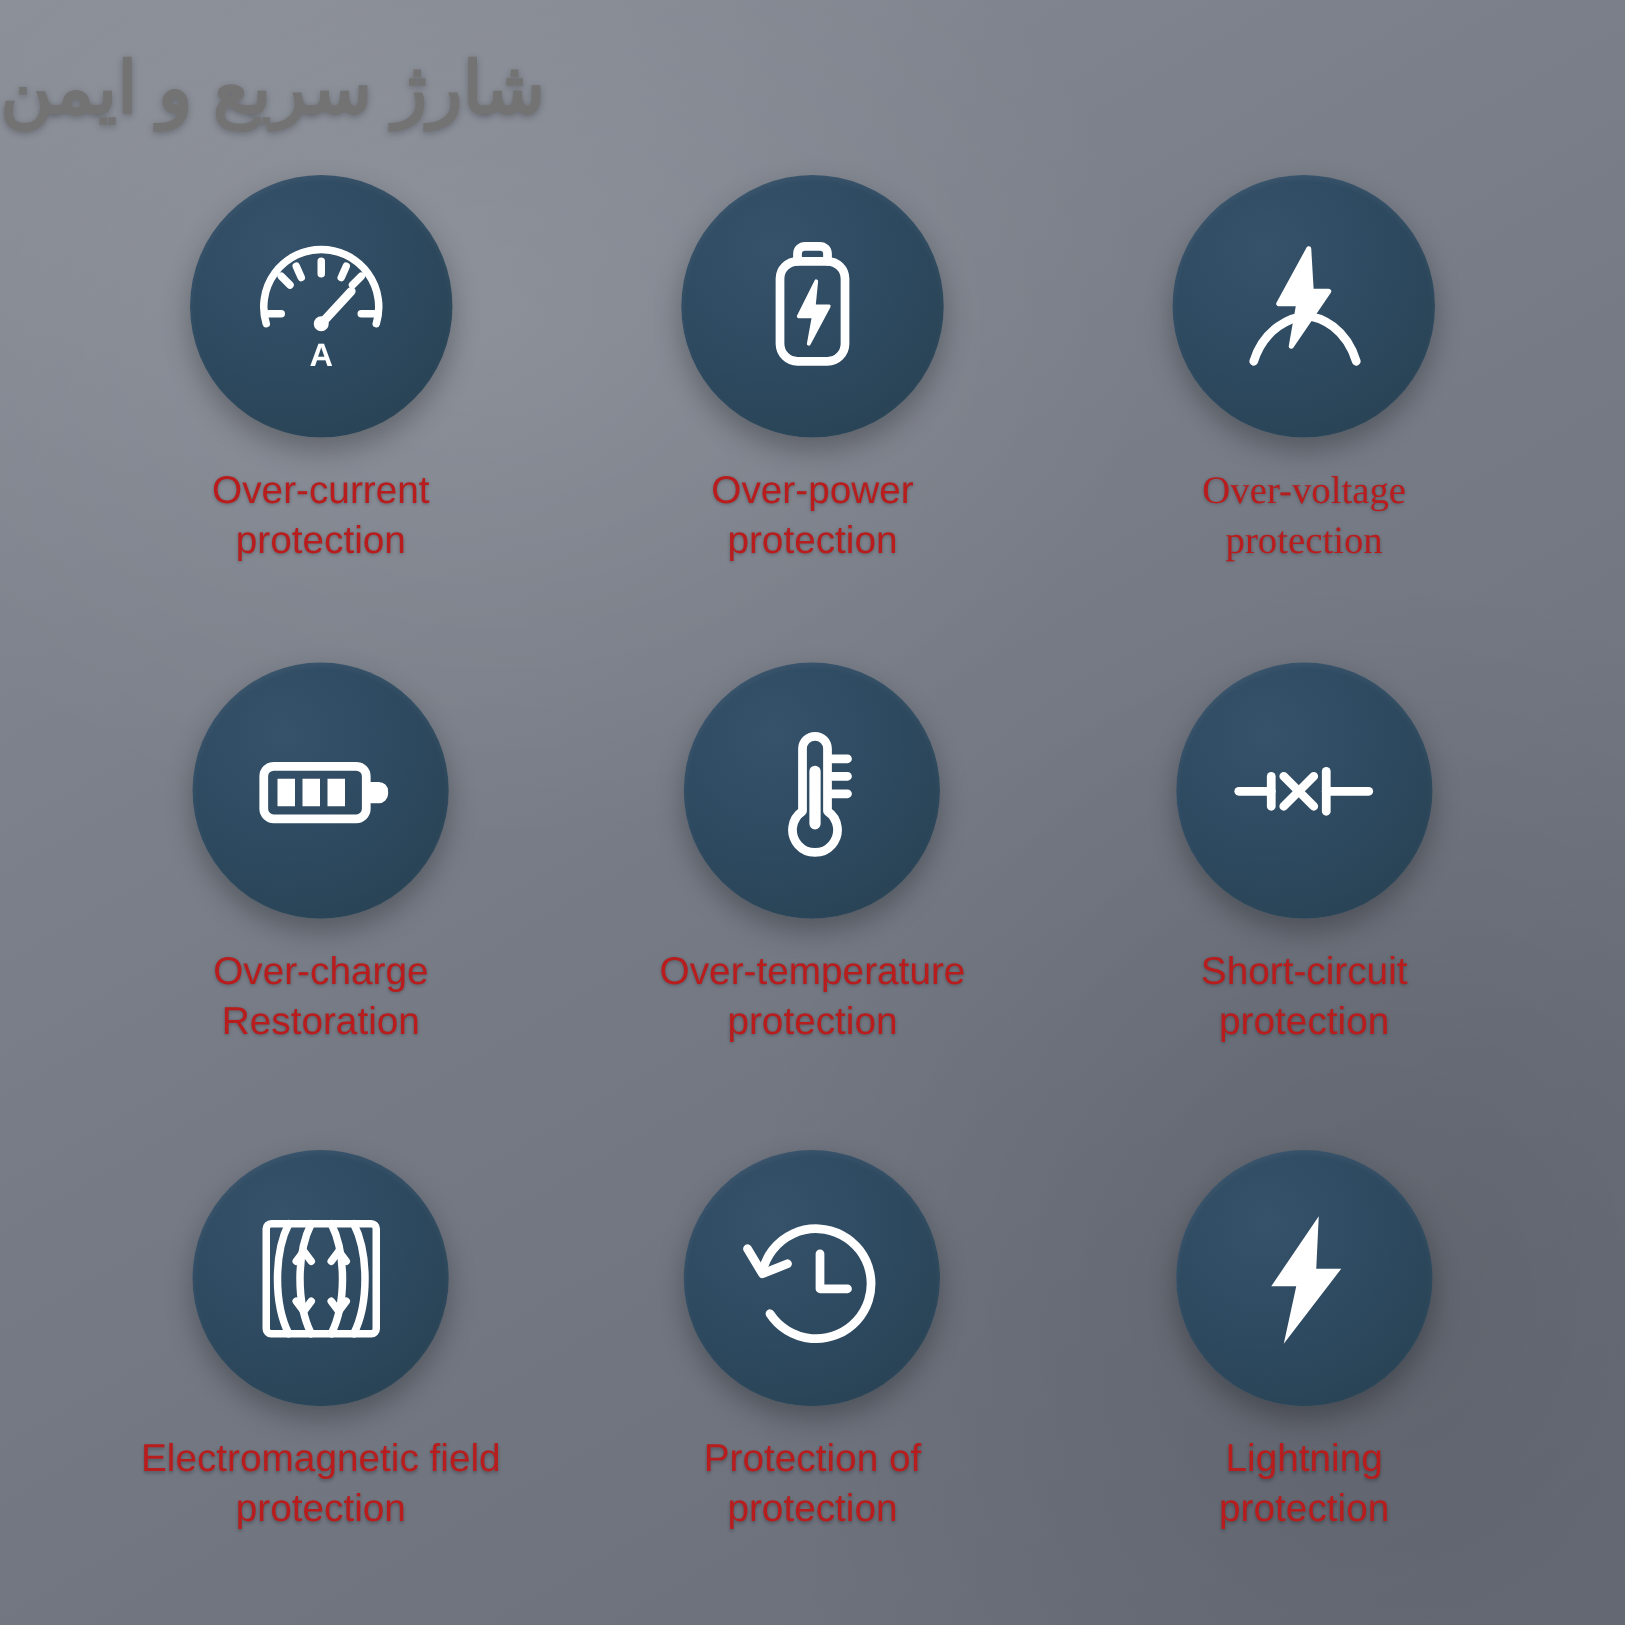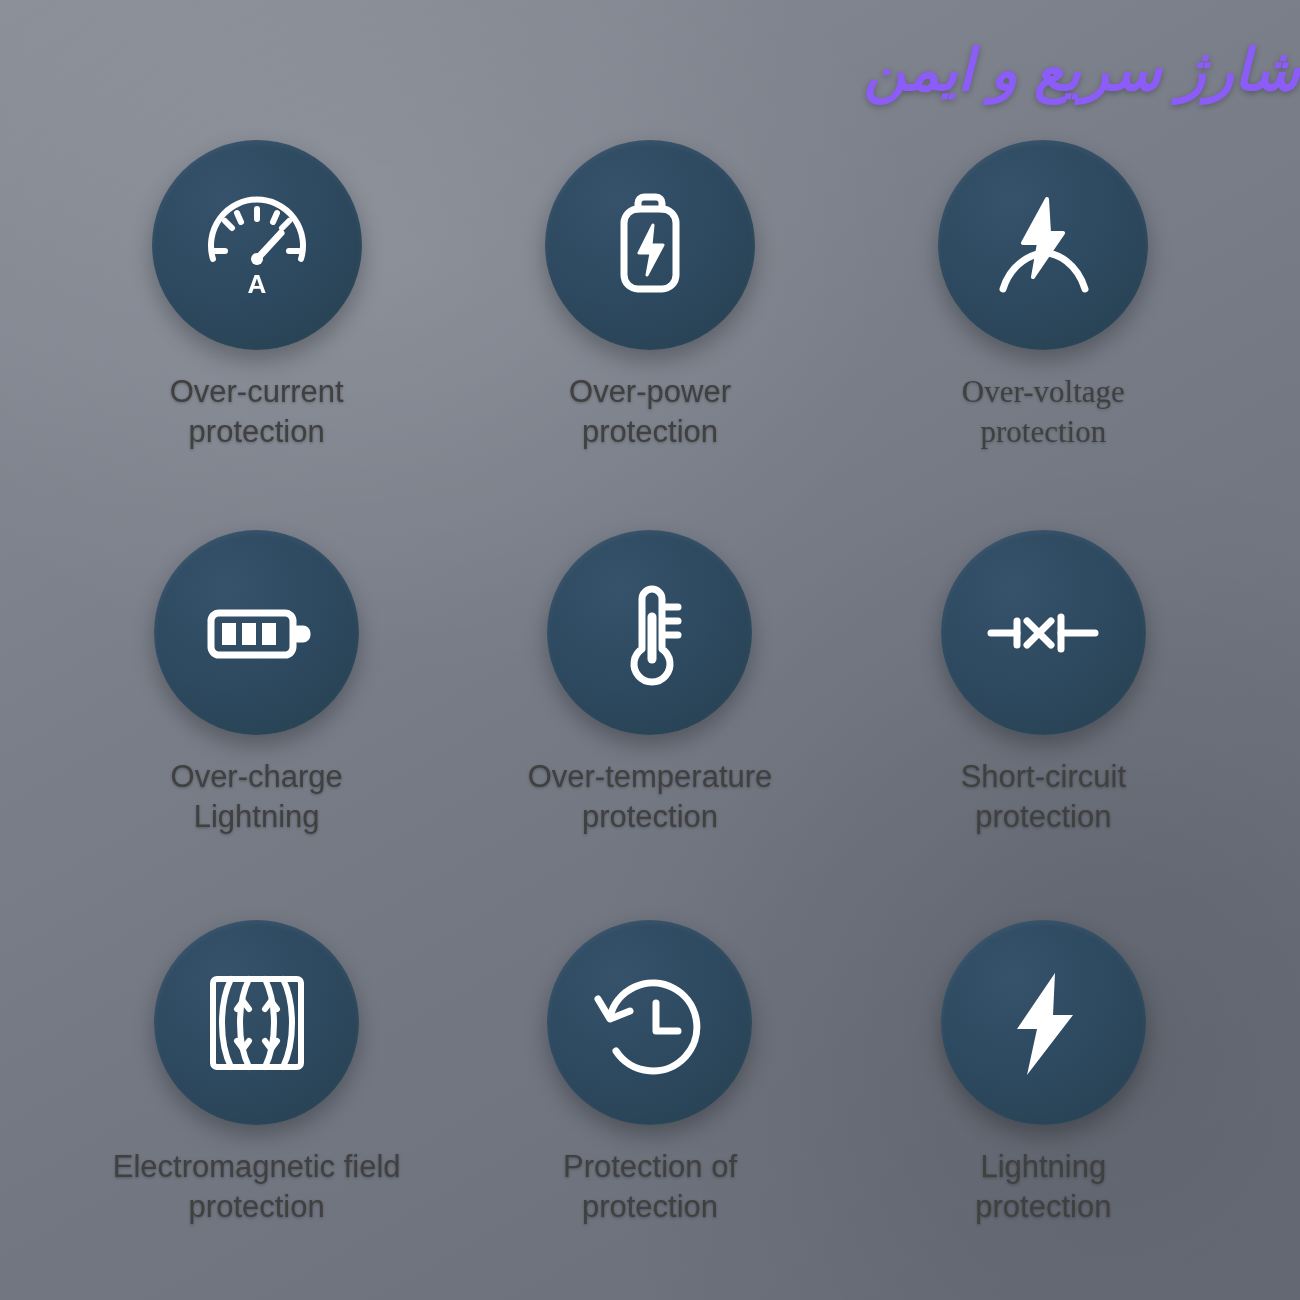--- a/index.html
+++ b/index.html
@@ -21,28 +21,27 @@
     background:
       radial-gradient(ellipse 900px 700px at 30% 20%, rgba(255,255,255,0.10), rgba(255,255,255,0) 60%),
       radial-gradient(ellipse 800px 900px at 85% 80%, rgba(0,0,0,0.12), rgba(0,0,0,0) 65%);
     pointer-events: none;
   }
   .title {
     position: absolute;
     top: 36px;
     left: 0;
     width: 100%;
-    text-align: right;
-    color: #8b5cf6;
+    text-align: left;
+    color: #737373;
     font-size: 58px;
     font-weight: bold;
     letter-spacing: 0px;
     direction: rtl;
     text-shadow: 0 2px 6px rgba(0,0,0,0.25);
-    font-style: italic;
   }
   .grid {
     position: absolute;
     top: 140px;
     left: 60px;
     width: 1180px;
     display: grid;
     grid-template-columns: repeat(3, 1fr);
     grid-template-rows: repeat(3, 390px);
     row-gap: 0px;
@@ -63,21 +62,21 @@
     align-items: center;
     justify-content: center;
   }
   .badge svg {
     width: 120px;
     height: 120px;
     display: block;
   }
   .caption {
     margin-top: 22px;
-    color: #404040;
+    color: #b91c1c;
     font-size: 31px;
     line-height: 1.28;
     text-align: center;
     max-width: 370px;
     text-shadow: 0 1px 3px rgba(0,0,0,0.28);
   }
   
   .row2 .badge { width: 205px; height: 205px; }
   .row3 .badge { width: 205px; height: 205px; }
 </style>
@@ -139,21 +138,21 @@
         <svg viewBox="0 0 120 120" fill="none" stroke="#ffffff" stroke-width="7" stroke-linecap="round" stroke-linejoin="round">
           <rect x="14" y="40" width="82" height="42" rx="8"></rect>
           <path d="M100 54h6a6 6 0 0 1 6 6v2a6 6 0 0 1-6 6h-6z" fill="#ffffff" stroke="#ffffff" stroke-width="3"></path>
           <rect x="25" y="50" width="14" height="22" fill="#ffffff" stroke="none"></rect>
           <rect x="45" y="50" width="14" height="22" fill="#ffffff" stroke="none"></rect>
           <rect x="65" y="50" width="14" height="22" fill="#ffffff" stroke="none"></rect>
         </svg>
       </span>
     </div>
     <div class="caption" style="white-space: pre-line;">Over-charge
-Lightning</div>
+Restoration</div>
   </div>
 
   <div class="cell row2">
     <div class="badge">
       <span>
         <svg viewBox="0 0 120 120" fill="none" stroke="#ffffff" stroke-width="7" stroke-linecap="round" stroke-linejoin="round">
           <path d="M52 76V26a10 10 0 0 1 20 0v50a18 18 0 1 1-20 0z"></path>
           <line x1="62" y1="44" x2="62" y2="86" stroke-width="9"></line>
           <path d="M76 34h12M76 48h12M76 62h12"></path>
         </svg>

